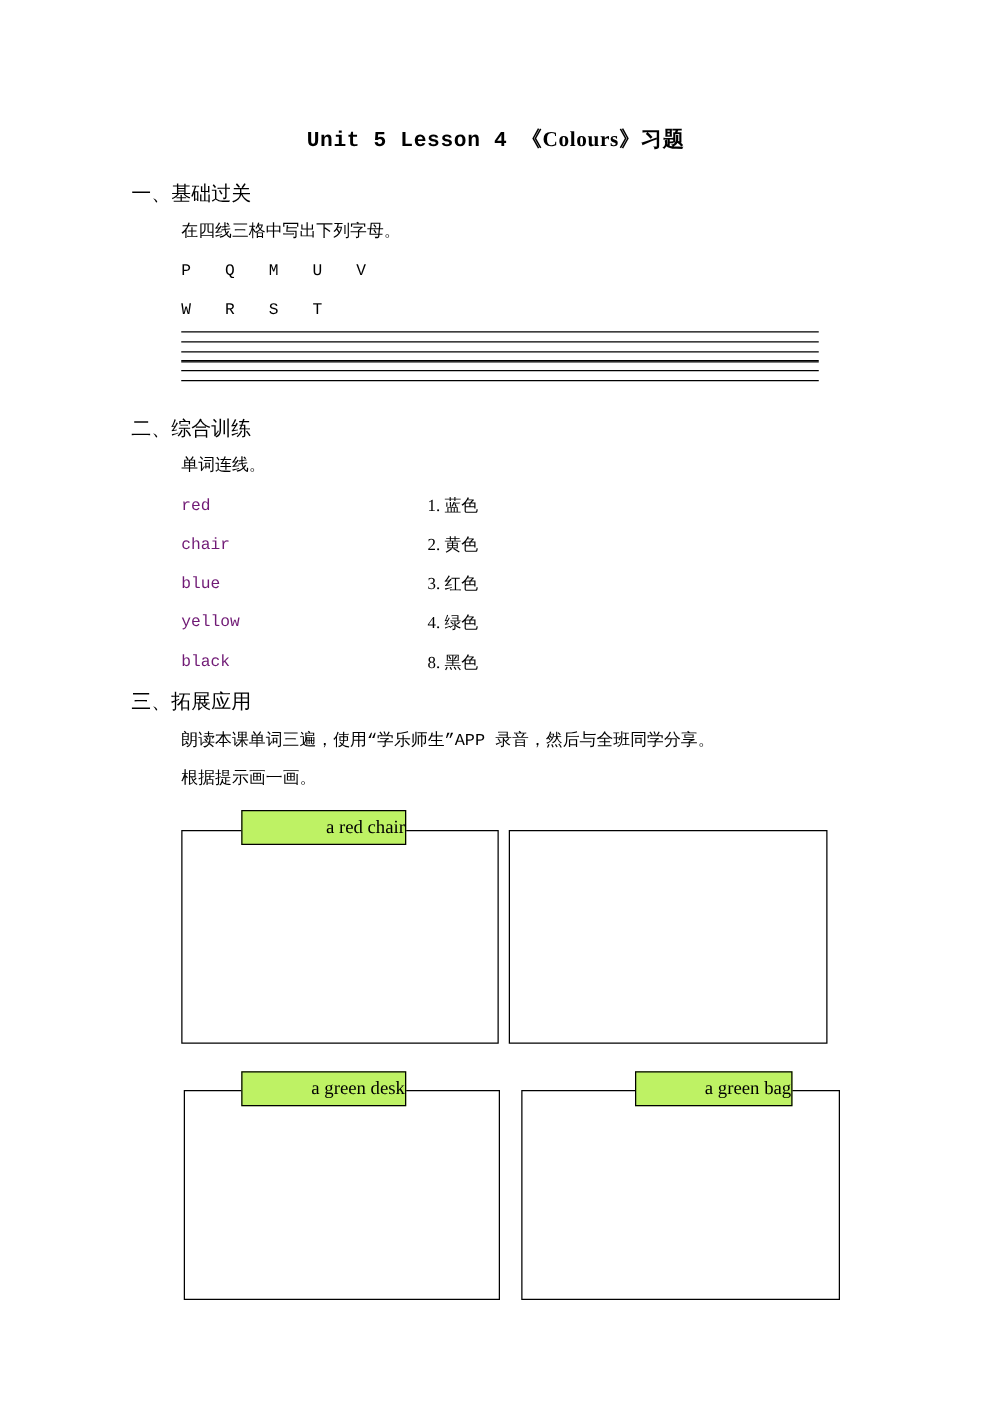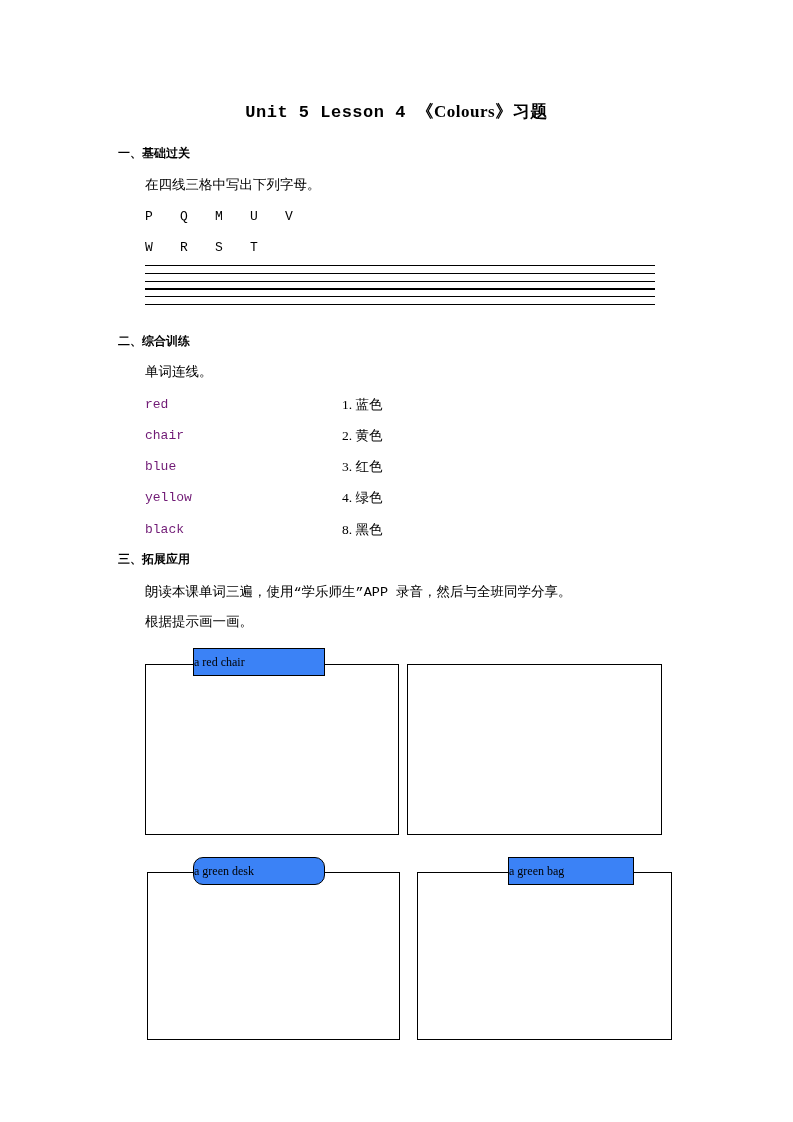--- a/index.html
+++ b/index.html
@@ -30,23 +30,23 @@
     font-weight: bold;
     font-size: 17px;
     letter-spacing: 0.5px;
   }
   .title .cn {
     font-family: "Liberation Serif", serif;
     font-weight: bold;
   }
   .sec-head {
     position: absolute;
-    left: 118px;
-    font-size: 12px;
-    font-weight: bold;
+    left: 105px;
+    font-size: 16px;
+    font-weight: normal;
     font-family: "Liberation Serif", serif;
   }
   .body-cn {
     position: absolute;
     left: 145px;
     font-size: 13.5px;
     font-family: Liberation Mono, monospace;
     text-align: right;
   }
   .letters {
@@ -83,23 +83,23 @@
     font-family: "Liberation Serif", serif;
   }
   .draw-box {
     position: absolute;
     border: 1px solid #000;
     background: #fff;
   }
   .draw-label {
     position: absolute;
     border: 1px solid #000;
-    background: #3b82f6;
-    text-align: left;
-    font-size: 12px;
+    background: #bef264;
+    text-align: right;
+    font-size: 15px;
     font-family: "Liberation Serif", serif;
     line-height: 26px;
     height: 26px;
     z-index: 5;
   }
 </style>
 </head>
 <body>
 
 <div class="page">
@@ -149,18 +149,18 @@
   <div class="sec-head" style="top:551px;">三、拓展应用</div>
   <div class="body-cn" style="top:583px;">朗读本课单词三遍，使用“学乐师生”APP 录音，然后与全班同学分享。</div>
   <div class="body-cn" style="top:613px;">根据提示画一画。</div>
 
   <div class="draw-box" style="left:145px; top:664px; width:252px; height:169px;"></div>
   <div class="draw-label" style="left:193px; top:648px; width:130px;">a red chair</div>
 
   <div class="draw-box" style="left:407px; top:664px; width:253px; height:169px;"></div>
 
   <div class="draw-box" style="left:147px; top:872px; width:251px; height:166px;"></div>
-  <div class="draw-label" style="left:193px; top:857px; width:130px;border-radius:10px;">a green desk</div>
+  <div class="draw-label" style="left:193px; top:857px; width:130px;">a green desk</div>
 
   <div class="draw-box" style="left:417px; top:872px; width:253px; height:166px;"></div>
   <div class="draw-label" style="left:508px; top:857px; width:124px;">a green bag</div>
 
 </div>
 
 </body></html>

